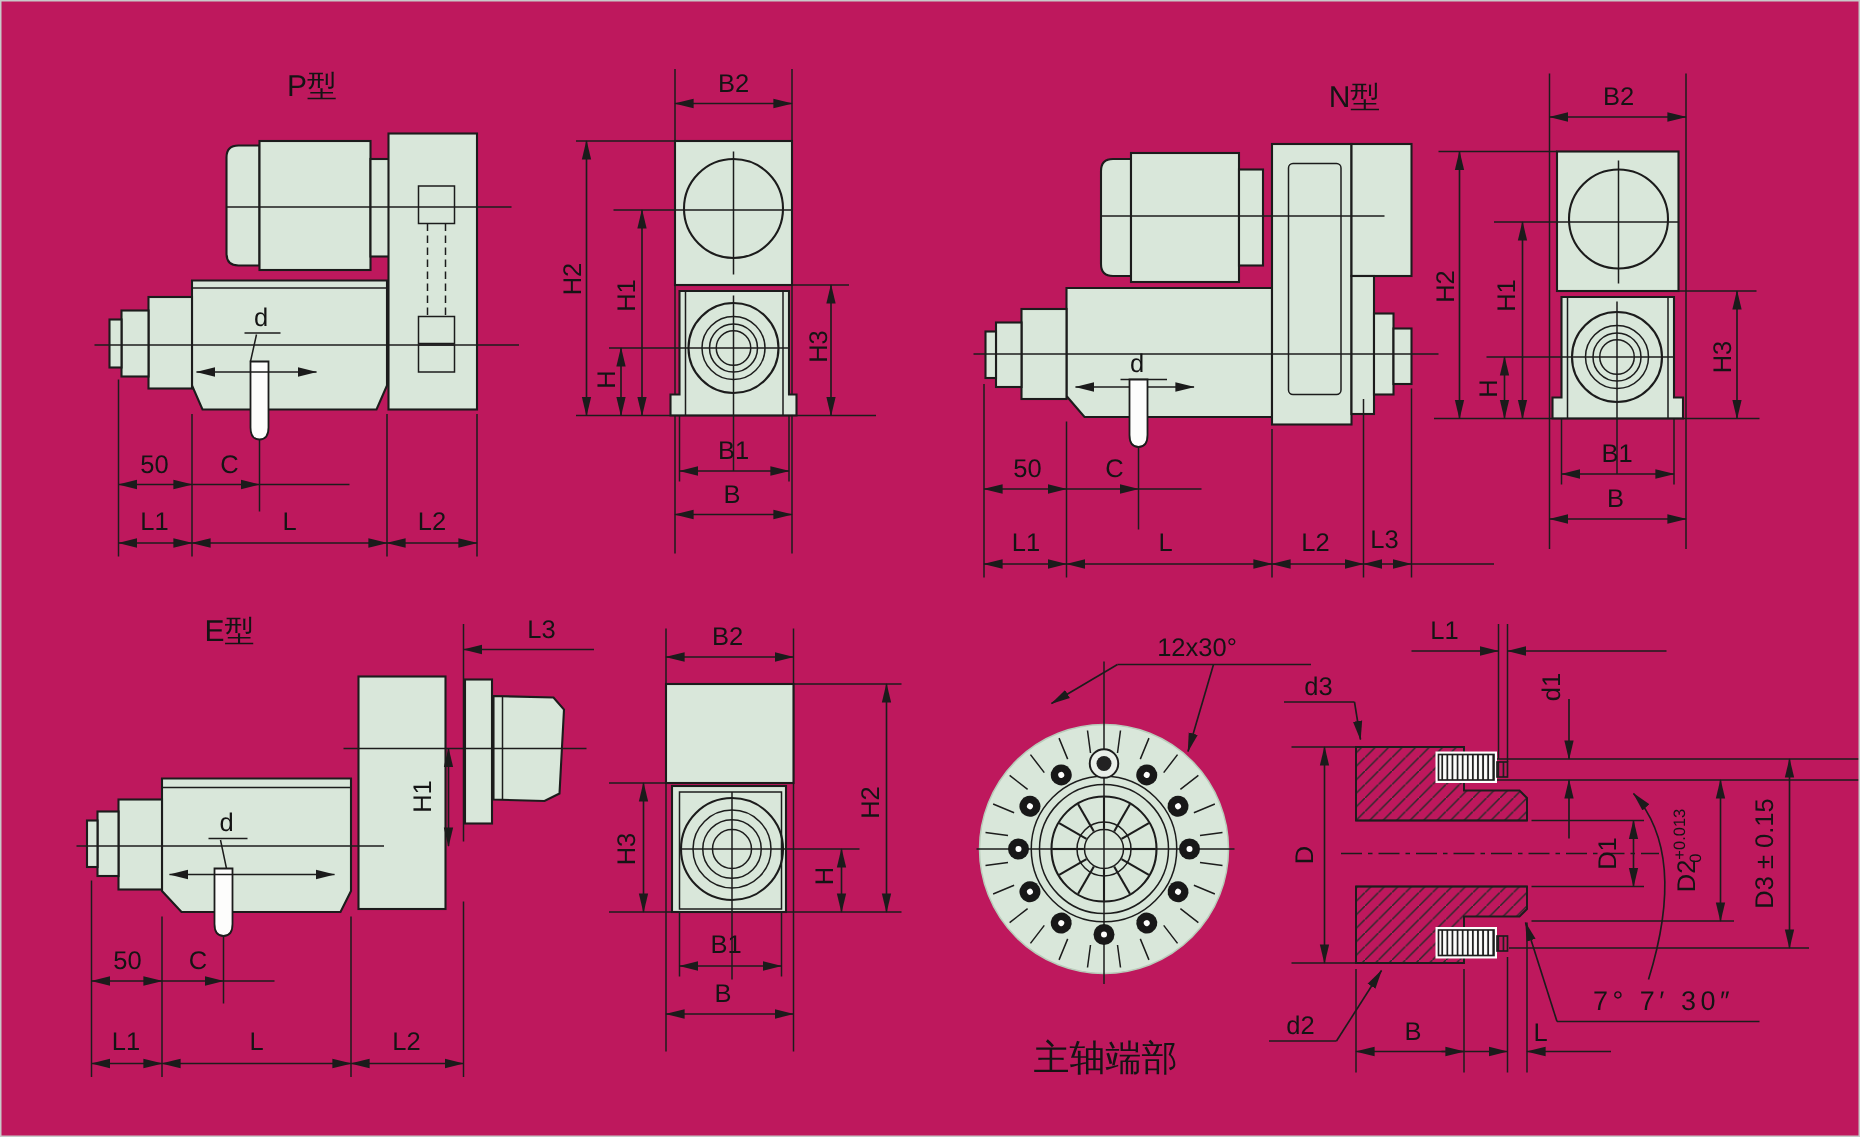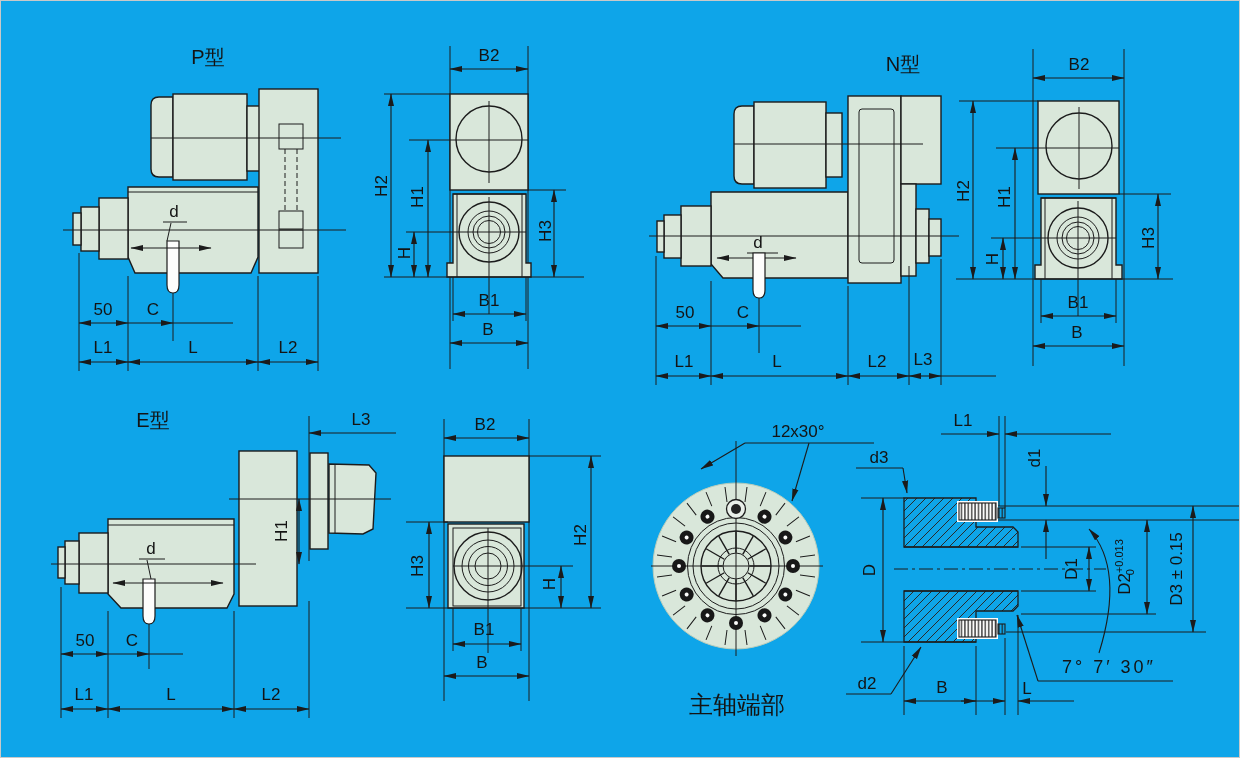--- a/index.html
+++ b/index.html
@@ -1,16 +1,16 @@
 <!DOCTYPE html>
 <html><head>
 <meta charset="utf-8">
 <style>
   html,body{margin:0;padding:0;background:#e8e8e6;}
-  .canvas{position:relative;width:1240px;height:758px;background:#0ea5e9;border:1px solid #c9c9c9;box-sizing:border-box;overflow:hidden;}
+  .canvas{position:relative;width:1240px;height:758px;background:#be185d;border:1px solid #c9c9c9;box-sizing:border-box;overflow:hidden;}
   svg{display:block;}
   .ln{stroke:#1c1c1c;stroke-width:1.4;fill:none;}
   .thin{stroke:#1c1c1c;stroke-width:1;fill:none;}
   .dash{stroke:#1c1c1c;stroke-width:1;fill:none;stroke-dasharray:5 3;}
   .axis{stroke:#1c1c1c;stroke-width:1;fill:none;stroke-dasharray:14 4 3 4;}
   .fl{fill:#d9e7da;stroke:#1c1c1c;stroke-width:1.4;}
   .wh{fill:#fdfdfc;stroke:#1c1c1c;stroke-width:1.2;}
   .whn{fill:#fdfdfc;stroke:none;}
   .dim{stroke:#1c1c1c;stroke-width:1.1;fill:none;}
   .t{font-family:"Liberation Sans",sans-serif;font-size:17px;fill:#141414;text-anchor:middle;}

